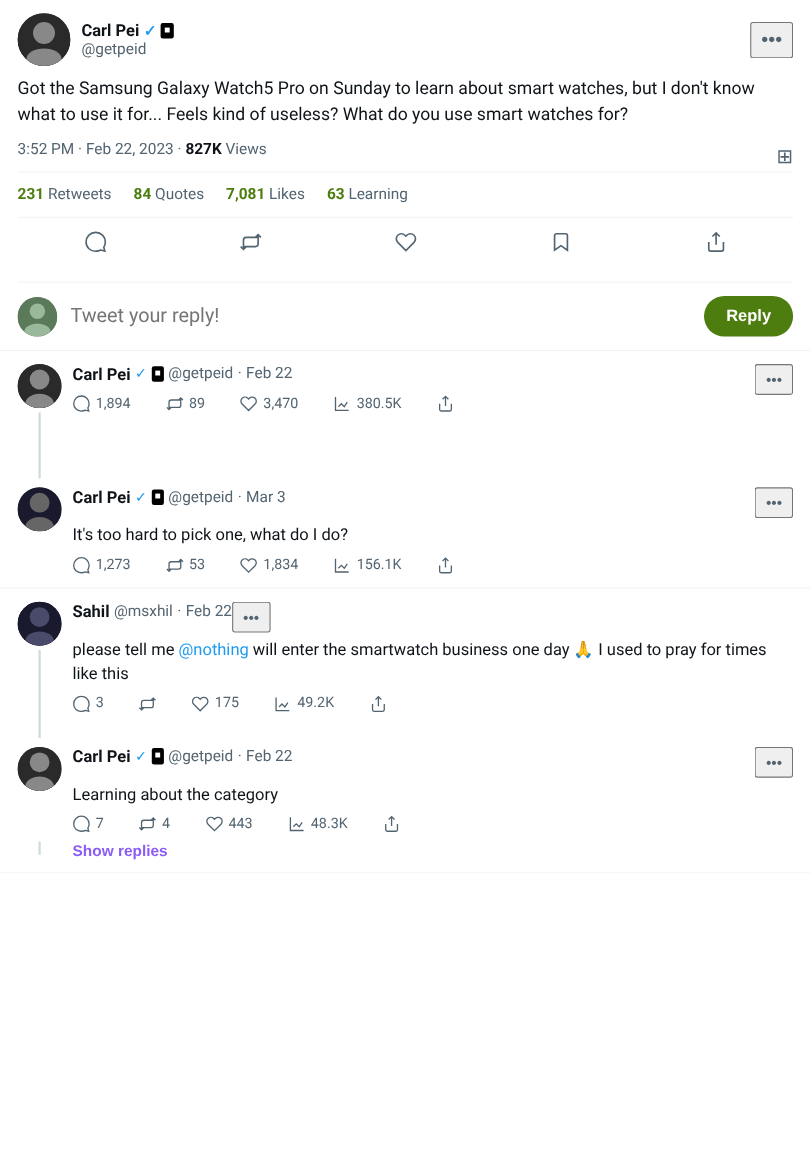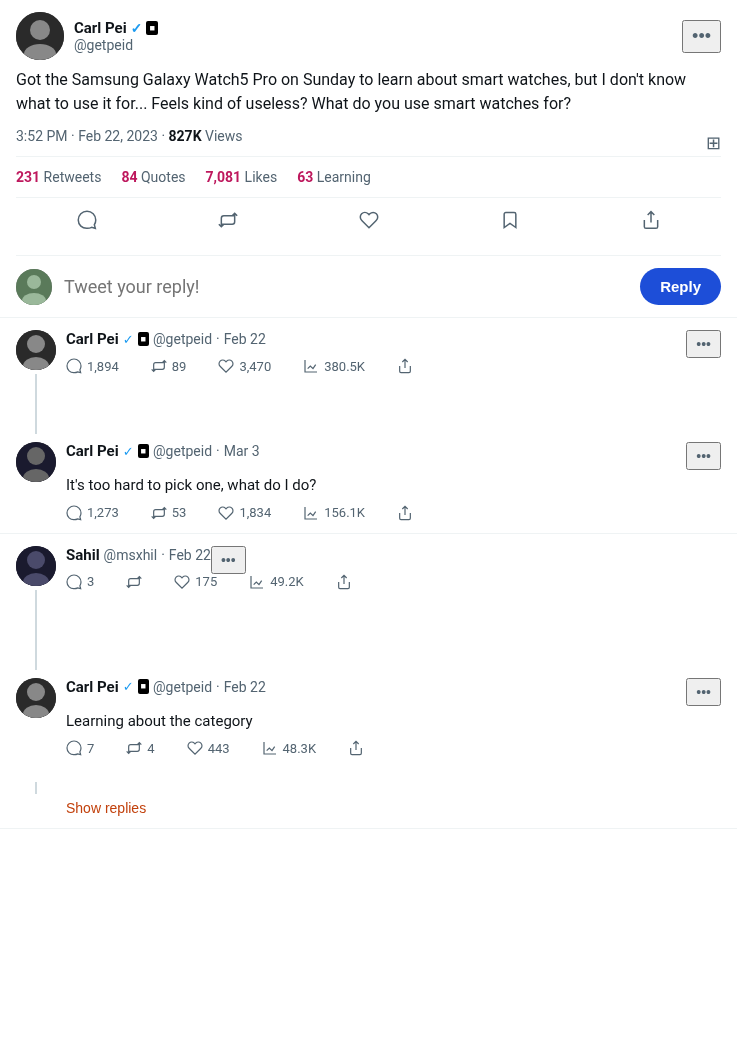--- a/index.html
+++ b/index.html
@@ -36,21 +36,21 @@
       padding: 1px 3px; border-radius: 2px; line-height: 1.4;
     }
     .author-handle { color: #536471; font-size: 14px; }
     .more-btn { color: #536471; font-size: 18px; cursor: pointer; padding: 4px 8px; }
     .tweet-text { font-size: 16px; line-height: 1.5; margin: 8px 0 12px; }
     .tweet-meta { color: #536471; font-size: 14px; margin-bottom: 12px; }
     .tweet-meta strong { color: #0f1419; font-weight: 700; }
     .divider { border: none; border-top: 1px solid #eff3f4; margin: 0 0 12px; }
     .stats-row { display: flex; gap: 20px; padding-bottom: 12px; border-bottom: 1px solid #eff3f4; }
     .stat-item { font-size: 14px; color: #536471; }
-    .stat-item strong { color: #be185d; font-weight: 700; }
+    .stat-item strong { color: #4d7c0f; font-weight: 700; }
     .actions-row {
       display: flex; justify-content: space-around; align-items: center;
       padding: 4px 0 12px; border-bottom: 1px solid #eff3f4;
     }
     .action-btn {
       display: flex; align-items: center; gap: 6px;
       color: #536471; font-size: 13px; cursor: pointer;
       padding: 8px 12px; border-radius: 20px;
       background: none; border: none;
     }
@@ -58,41 +58,40 @@
     .reply-box {
       display: flex; align-items: center; gap: 12px;
       padding: 12px 16px; border-bottom: 1px solid #eff3f4;
     }
     .reply-input {
       flex: 1; font-size: 18px; color: #4c1d95;
       border: none; outline: none; background: none;
       font-family: inherit;
     }
     .reply-btn {
-      background: #1d4ed8; color: #fff; border: none;
+      background: #4d7c0f; color: #fff; border: none;
       border-radius: 20px; padding: 10px 20px;
       font-size: 15px; font-weight: 700; cursor: pointer;
     }
     .comment-meta { display: flex; align-items: center; gap: 4px; flex-wrap: wrap; }
     .comment-name { font-weight: 700; font-size: 15px; }
     .comment-handle { color: #536471; font-size: 14px; }
     .comment-dot { color: #536471; font-size: 14px; }
     .comment-date { color: #536471; font-size: 14px; }
     .comment-text { font-size: 15px; line-height: 1.5; margin: 4px 0 8px; }
     .comment-actions { display: flex; align-items: center; gap: 32px; color: #536471; font-size: 13px; }
     .comment-action { display: flex; align-items: center; gap: 5px; cursor: pointer; }
     .mention { color: #1d9bf0; }
     .tweet-meta-row { display: flex; align-items: center; justify-content: space-between; }
     .sahil-avatar { background: #1a1a2e; }
     .show-replies-btn {
-      color: #c2410c; font-size: 14px; font-weight: 400;
+      color: #8b5cf6; font-size: 14px; font-weight: 700;
       cursor: pointer; padding: 12px 16px;
       display: block; border: none; background: none;
       text-align: left;
-      margin-top: 36px;
     }
     .thread-vert-line {
       width: 2px; background: #cfd9de; margin: 4px auto 0;
       flex: 1; min-height: 30px; align-self: stretch;
     }
   </style>
 </head>
 <body>
 
 <div class="tweet-container">
@@ -337,20 +336,23 @@
       <div style="flex:1;">
         <div style="display:flex; justify-content:flex-start; align-items:flex-start;">
           <div class="comment-meta">
             <span class="comment-name">Sahil</span>
             <span class="comment-handle">@msxhil</span>
             <span class="comment-dot">·</span>
             <span class="comment-date">Feb 22</span>
           </div>
           <button class="more-btn" style="font-size:14px;">•••</button>
         </div>
+        <p class="comment-text">
+          <span>please tell me </span><span class="mention">@nothing</span><span> will enter the smartwatch business one day 🙏 I used to pray for times like this</span>
+        </p>
         <div class="comment-actions">
           <div class="comment-action">
             <svg width="16" height="16" viewBox="0 0 24 24" fill="none" stroke="#536471" stroke-width="1.8">
                 <path d="M1.5 12C1.5 6.2 6.2 1.5 12 1.5s10.5 4.7 10.5 10.5c0 2.1-.6 4.1-1.7 5.7l1.2 4.3-4.5-1.2c-1.5.8-3.2 1.2-5 1.2C6.2 22.5 1.5 17.8 1.5 12z"></path>
               </svg>
             <span>3</span>
           </div>
           <div class="comment-action">
             <svg width="16" height="16" viewBox="0 0 24 24" fill="none" stroke="#536471" stroke-width="1.8">
                 <path d="M23 7l-3-3-3 3M20 4v10a3 3 0 01-3 3H4M1 17l3 3 3-3M4 20V10a3 3 0 013-3h13"></path>

